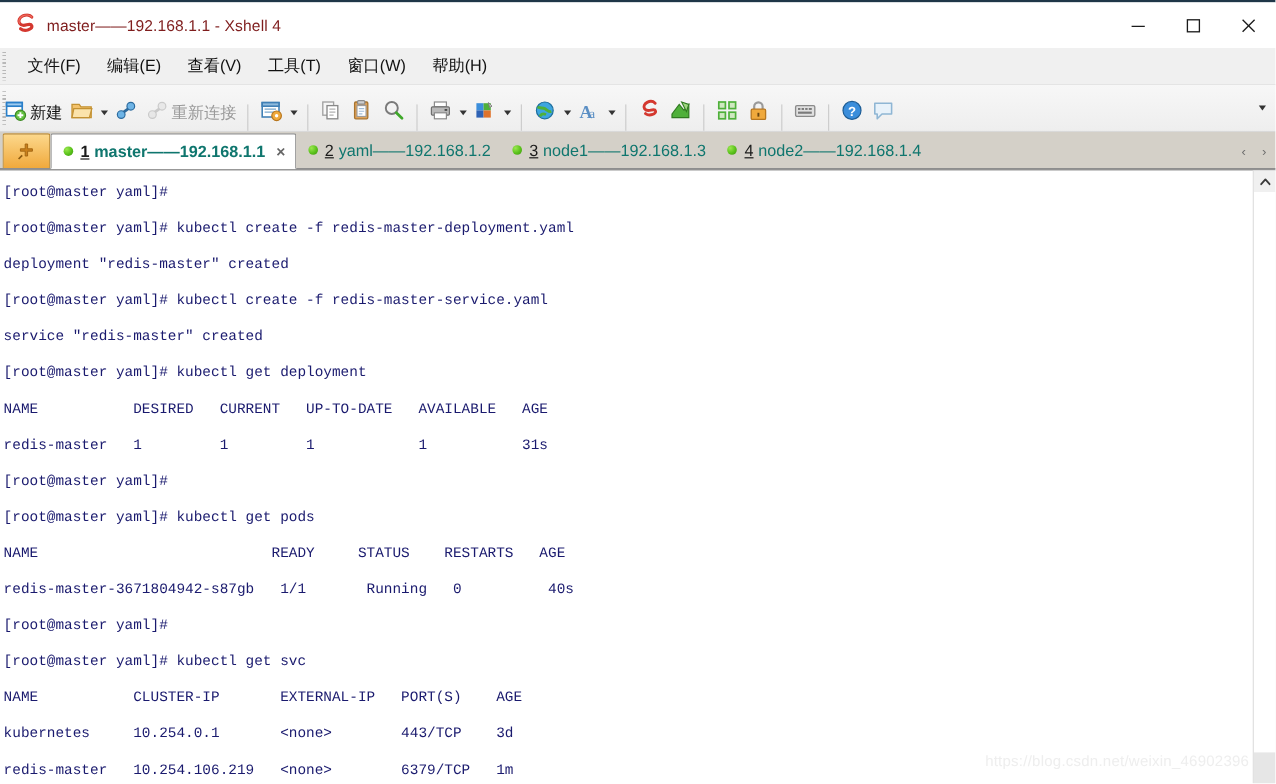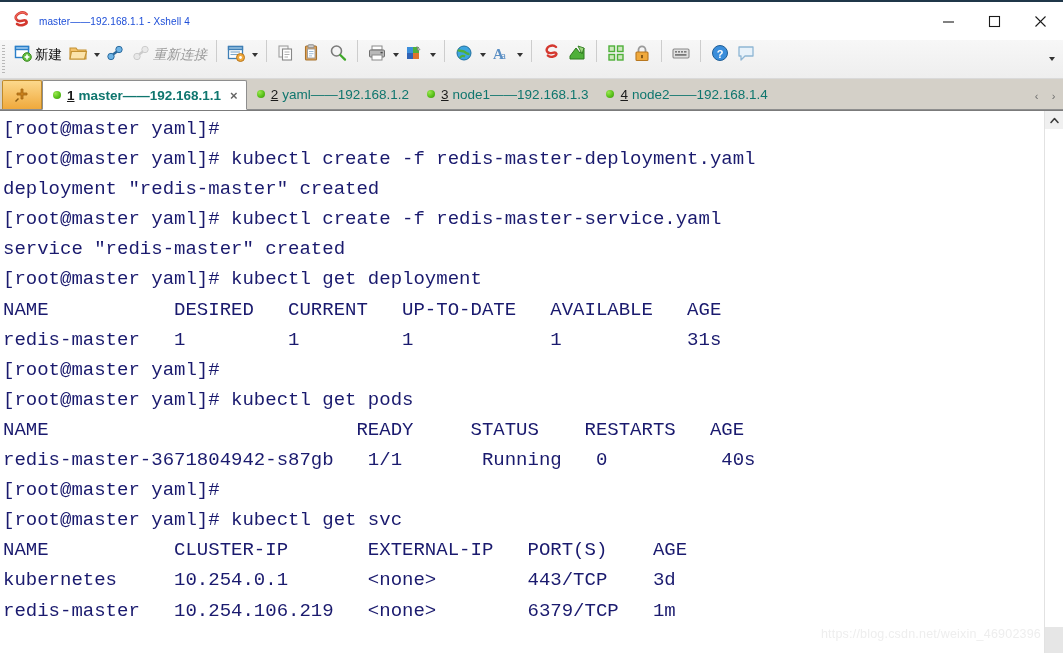--- a/index.html
+++ b/index.html
@@ -36,22 +36,22 @@
   }
   .app-icon {
     width: 22px;
     height: 20px;
     margin-left: 10px;
     margin-right: 7px;
     position: relative;
     flex: 0 0 auto;
   }
   .title-text {
-    font-size: 10px;
-    color: #1d4ed8;
+    font-size: 13px;
+    color: #7f1d1d;
     letter-spacing: 0.1px;
     white-space: nowrap;
   }
   .win-buttons {
     position: absolute;
     right: 0;
     top: 0;
     height: 38px;
     display: flex;
   }
@@ -88,22 +88,21 @@
     padding: 3px 11px;
     white-space: nowrap;
   }
 
   
   .toolbar {
     height: 38px;
     min-height: 38px;
     background: linear-gradient(to bottom, #f7f7f7 0%, #eeeeee 100%);
     display: flex;
-    align-items: flex-start;
-    padding-left: 10px;
+    align-items: flex-end;
     border-bottom: 1px solid #d9d9d9;
     position: relative;
   }
   .toolbar::before {
     content: "";
     position: absolute;
     left: 2px; top: 5px;
     width: 3px; height: 28px;
     background-image: repeating-linear-gradient(to bottom, #b8b8b8 0px, #b8b8b8 1px, transparent 1px, transparent 3px);
   }
@@ -113,21 +112,21 @@
     height: 30px;
     padding: 0 3px;
     border-radius: 2px;
   }
   .tb-label {
     font-size: 13.5px;
     color: #111;
     margin-left: 2px;
     white-space: nowrap;
   }
-  .tb-label.disabled { color: #9a9a9a; font-style: italic; }
+  .tb-label.disabled { color: #9a9a9a; }
   .tb-sep {
     width: 1px;
     height: 22px;
     background: #cdcdcd;
     margin: 0 6px;
   }
   .tb-caret {
     width: 11px;
     display: flex;
     align-items: center;
@@ -240,21 +239,21 @@
     display: flex;
     background: #ffffff;
     border-top: 1px solid #7b7b7b;
     position: relative;
     overflow: hidden;
   }
   .terminal {
     flex: 1 1 auto;
     padding: 3px 0 0 3px;
     font-family: "Liberation Mono", "DejaVu Sans Mono", monospace;
-    font-size: 19px;
+    font-size: 12px;
     line-height: 30.1px;
     color: #1a1a6e;
     white-space: pre;
     overflow: hidden;
     position: relative;
   }
   .term-line { height: 30.1px; }
   .watermark {
     position: absolute;
     right: 22px;
@@ -325,20 +324,28 @@
       </div>
       <div class="win-btn">
         <svg width="13" height="13" viewBox="0 0 13 13">
             <line x1="1.5" y1="1.5" x2="11.5" y2="11.5" stroke="#1b1b1b" stroke-width="1.1"></line>
             <line x1="11.5" y1="1.5" x2="1.5" y2="11.5" stroke="#1b1b1b" stroke-width="1.1"></line>
           </svg>
       </div>
     </div>
   </div>
 
+  <div class="menubar">
+    <div class="menu-item">文件(F)</div>
+    <div class="menu-item">编辑(E)</div>
+    <div class="menu-item">查看(V)</div>
+    <div class="menu-item">工具(T)</div>
+    <div class="menu-item">窗口(W)</div>
+    <div class="menu-item">帮助(H)</div>
+  </div>
 
   <div class="toolbar">
 
     <div class="tb-btn">
       <span>
         <svg width="20" height="20" viewBox="0 0 20 20">
           <rect x="2.5" y="3.5" width="13" height="11" fill="#ffffff" stroke="#2a7fc9" stroke-width="1.4"></rect>
           <rect x="2.5" y="3.5" width="13" height="3" fill="#9fcbef" stroke="#2a7fc9" stroke-width="1.4"></rect>
           <circle cx="14" cy="14" r="4.3" fill="#63c040" stroke="#3d8a23" stroke-width="1"></circle>
           <line x1="14" y1="11.6" x2="14" y2="16.4" stroke="#fff" stroke-width="1.6"></line>

